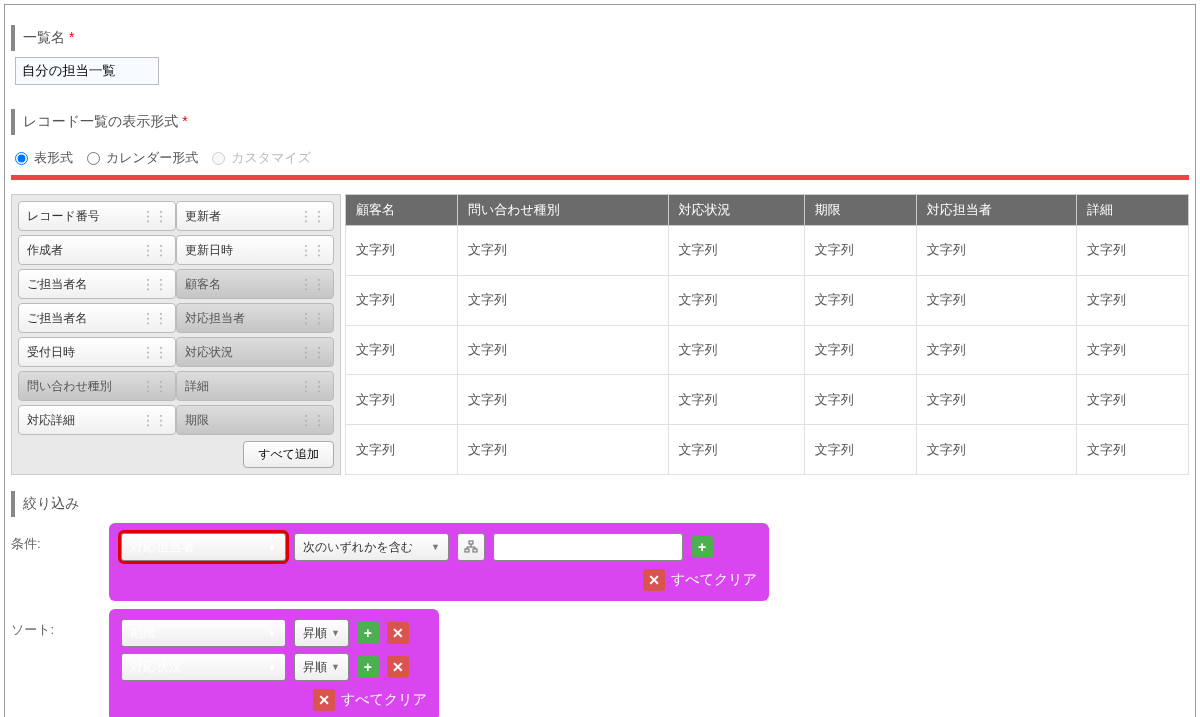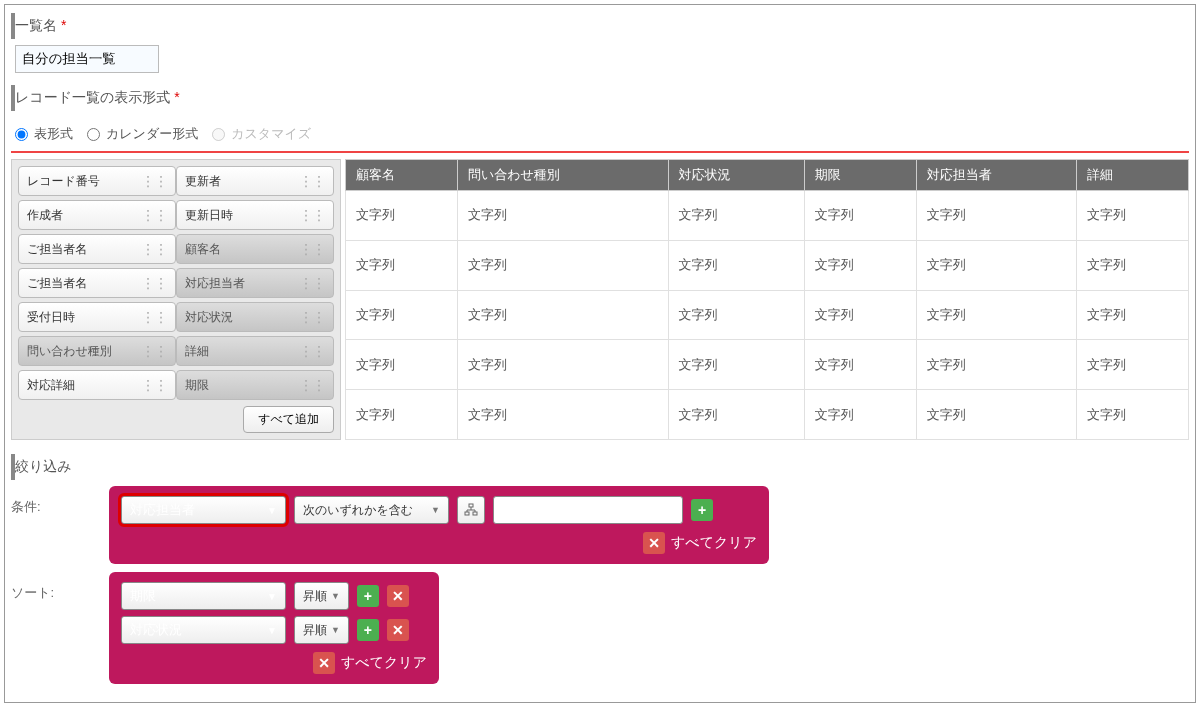--- a/index.html
+++ b/index.html
@@ -1,40 +1,40 @@
 <!DOCTYPE html>
 <html><head>
 <meta charset="utf-8">
 <style>
   * { box-sizing: border-box; margin: 0; padding: 0; }
   body { font-family: "Hiragino Kaku Gothic ProN","Meiryo",sans-serif; font-size: 13px; color: #333; background: #fff; }
   .outer { border: 1px solid #999; margin: 4px; padding: 4px 6px 10px 6px; }
-  .section-header { border-left: 4px solid #888; padding: 4px 0; margin: 4px 0 6px 0; font-size: 14px; color: #555; }
+  .section-header { border-left: 4px solid #888; padding: 4px 8px; margin: 16px 0 6px 0; font-size: 14px; color: #555; }
   .req { color: #d00; }
   .name-input { width: 144px; height: 28px; border: 1px solid #bbb; padding: 2px 6px; margin: 0 0 8px 4px; background: #f7fbff; }
-  .radio-row { display: flex; align-items: center; gap: 14px; padding: 8px 4px; border-bottom: 2px solid #ef4444; margin-bottom: 6px;}
+  .radio-row { display: flex; align-items: center; gap: 14px; padding: 8px 4px; border-bottom: 5px solid #ef4444; margin-bottom: 14px;}
   .radio-row label { display: flex; align-items: center; gap: 6px; color: #555; }
   .radio-row .disabled { color: #bbb; }
   .layout-area { display: flex; gap: 0; }
   .field-palette { width: 330px; background: #e9e9e9; border: 1px solid #ccc; padding: 6px; }
   .palette-cols { display: flex; }
   .palette-col { flex: 1; display: flex; flex-direction: column; gap: 4px; }
   .field-chip { height: 30px; border: 1px solid #bbb; border-radius: 4px; padding: 0 8px; display: flex; align-items: center; justify-content: space-between; font-size: 12px; cursor: grab; }
   .field-chip.white { background: linear-gradient(#fff,#f0f0f0); }
   .field-chip.gray { background: linear-gradient(#ddd,#c5c5c5); color:#555; }
   .grip { color: #aaa; letter-spacing: -1px; font-size: 14px; }
   .add-all-row { text-align: right; margin-top: 6px; }
   .btn { display: inline-block; border: 1px solid #aaa; border-radius: 4px; background: linear-gradient(#fff,#eee); padding: 4px 14px; font-size: 12px; cursor: pointer; }
   .preview-table { flex: 1; border: 1px solid #ccc; border-collapse: collapse; margin-left: 4px; }
   .preview-table th { background: #6b6b6b; color: #fff; font-weight: normal; text-align: left; padding: 6px 10px; border: 1px solid #ccc; font-size: 13px; }
   .preview-table td { border: 1px solid #e0e0e0; padding: 6px 10px; color: #555; }
   .filter-area { margin-top: 14px; }
   .filter-row { display: flex; align-items: flex-start; margin-bottom: 8px; }
   .filter-label { width: 98px; padding: 12px 8px 0 0; color: #666; font-size: 13px; }
-  .dark-panel { background: #be185d; border-radius: 6px; padding: 10px 12px; color: #fff; }
+  .dark-panel { background: #d946ef; border-radius: 6px; padding: 10px 12px; color: #fff; }
   .cond-line { display: flex; align-items: center; gap: 8px; margin-bottom: 6px;}
   .select-box { height: 28px; border: 1px solid #888; border-radius: 3px; background: linear-gradient(#fff,#eee); display: flex; align-items: center; justify-content: space-between; padding: 0 8px; cursor: pointer; }
   .select-box .arrow { font-size: 10px; }
   .highlight { outline: 3px solid #d00; }
   .mini-select { height: 28px; border: 1px solid #888; border-radius: 3px; background: linear-gradient(#fff,#eee); display:flex; align-items:center; padding: 0 8px; gap:4px; cursor:pointer; color:#333; font-size:12px;}
   .org-btn { width: 28px; height: 28px; border: 1px solid #888; border-radius: 3px; background: linear-gradient(#fff,#eee); display:flex; align-items:center; justify-content:center; cursor:pointer; color:#555;}
   .text-input { width: 190px; height: 28px; border: 1px solid #888; border-radius: 3px; background:#fff; }
   .sq-btn { width: 22px; height: 22px; border-radius: 3px; display:flex; align-items:center; justify-content:center; color:#fff; font-weight:bold; cursor:pointer; font-size:14px; border:none;}
   .sq-add { background:#4caf50; }
   .sq-del { background:#d9534f; }

